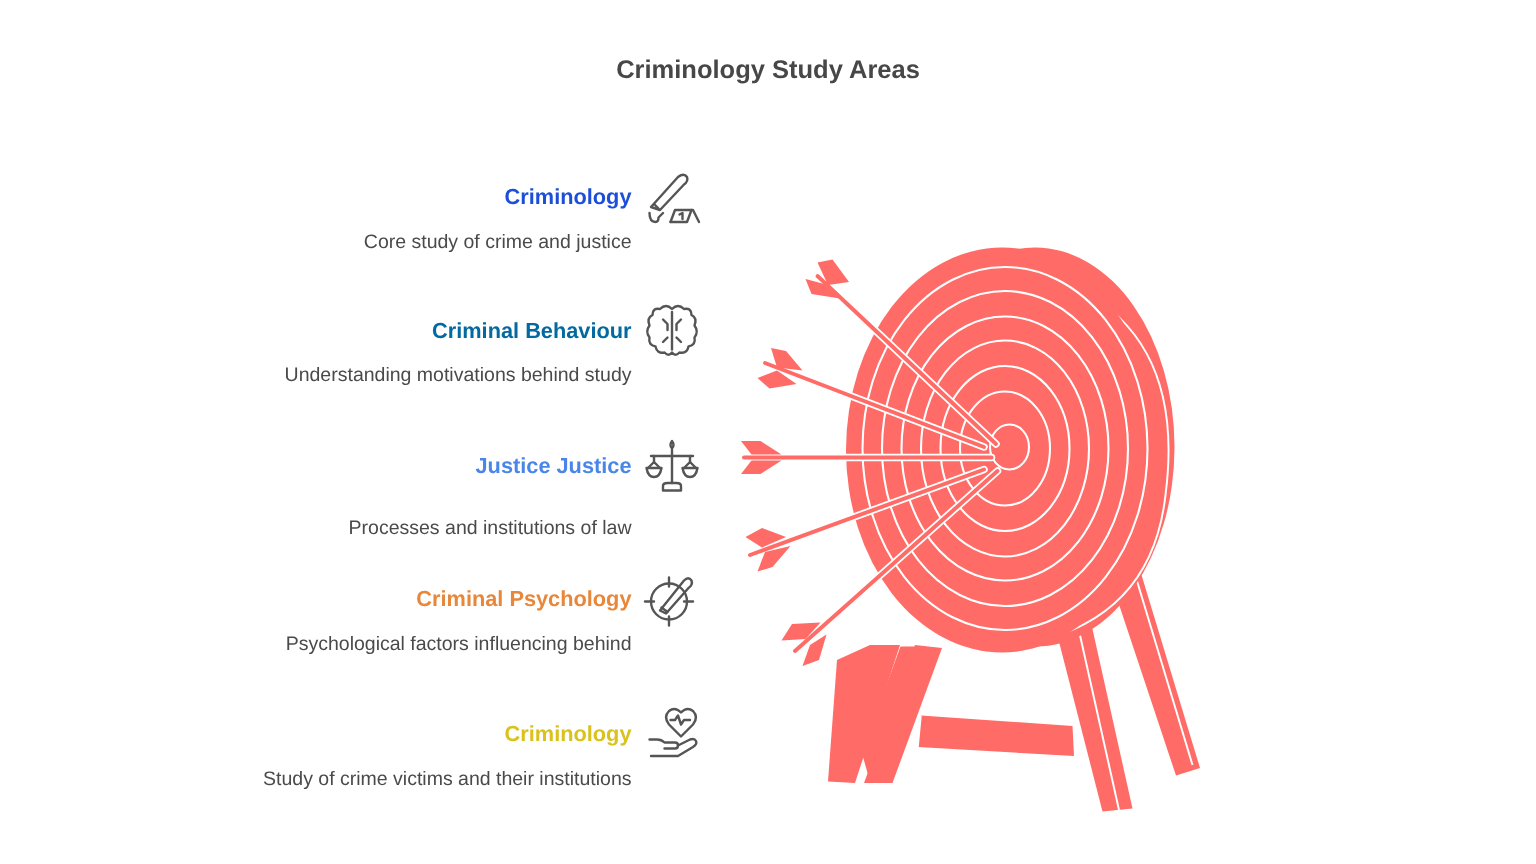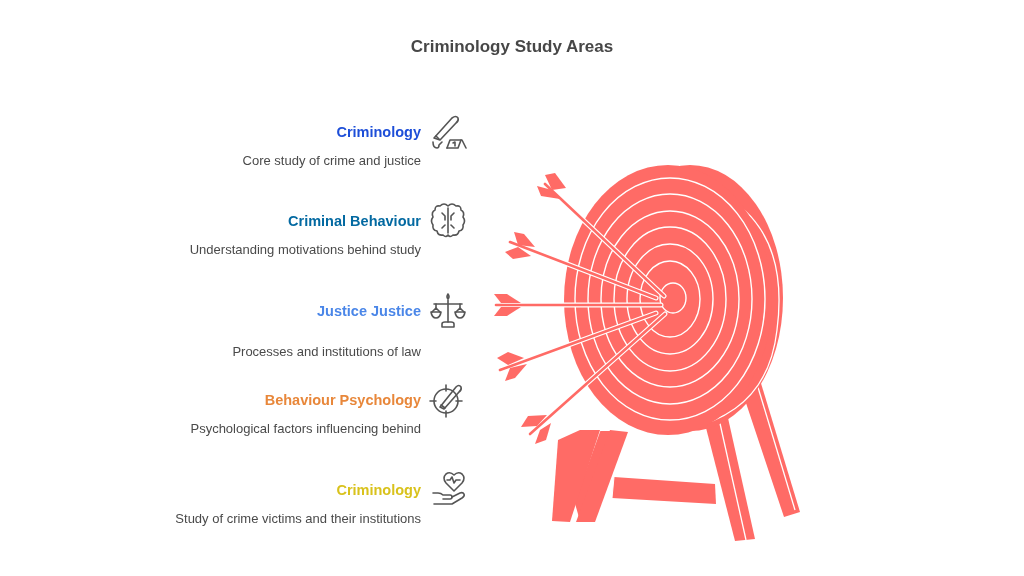--- a/index.html
+++ b/index.html
@@ -68,21 +68,21 @@
       <path d="M8 13 L8 17 M32 13 L32 17"></path>
       <path d="M3 21 L13 21 Q12 27 8 27 Q4 27 3 21 Z"></path>
       <path d="M27 21 L37 21 Q36 27 32 27 Q28 27 27 21 Z"></path>
       <path d="M8 17 L4 21 M8 17 L12 21 M32 17 L28 21 M32 17 L36 21"></path>
       <path d="M14 36 L14 33 Q14 31 17 31 L23 31 Q26 31 26 33 L26 36 Z"></path>
     </svg>
   </div>
 </div>
 
 <div>
-  <div class="item-title" style="right:603px; top:392px; color:#e8873a;">Behaviour Psychology</div>
+  <div class="item-title" style="right:603px; top:392px; color:#e8873a;">Criminal Psychology</div>
   <div class="item-desc" style="right:603px; top:421px;">Psychological factors influencing behind</div>
   <div class="icon" style="left:428px; top:379px;">
     <svg viewBox="0 0 40 40" fill="none" stroke="#555" stroke-width="1.6" stroke-linecap="round" stroke-linejoin="round">
       <circle cx="18" cy="22" r="12"></circle>
       <path d="M18 6 L18 12 M18 32 L18 38 M2 22 L8 22 M28 22 L34 22"></path>
       <path d="M12 28 L28 8 Q31 5 33 8 Q34 11 31 13 L16 30 Z"></path>
       <path d="M17 29 L13 26"></path>
     </svg>
   </div>
 </div>

